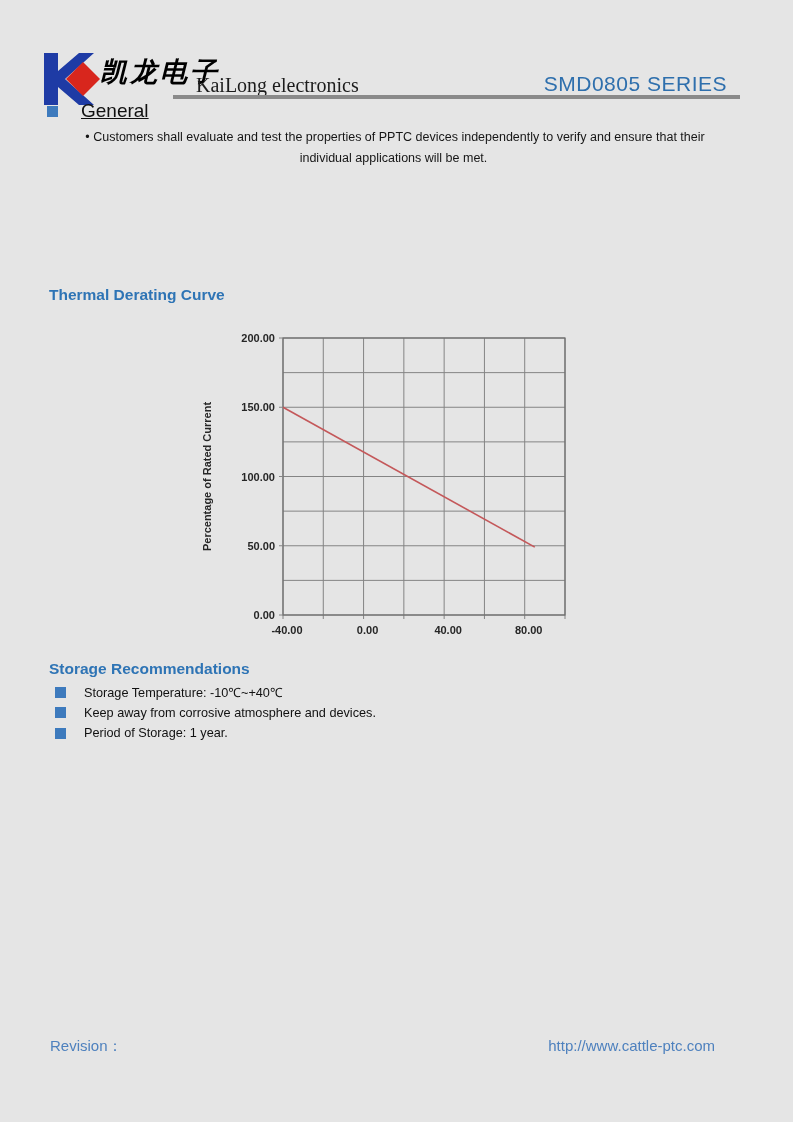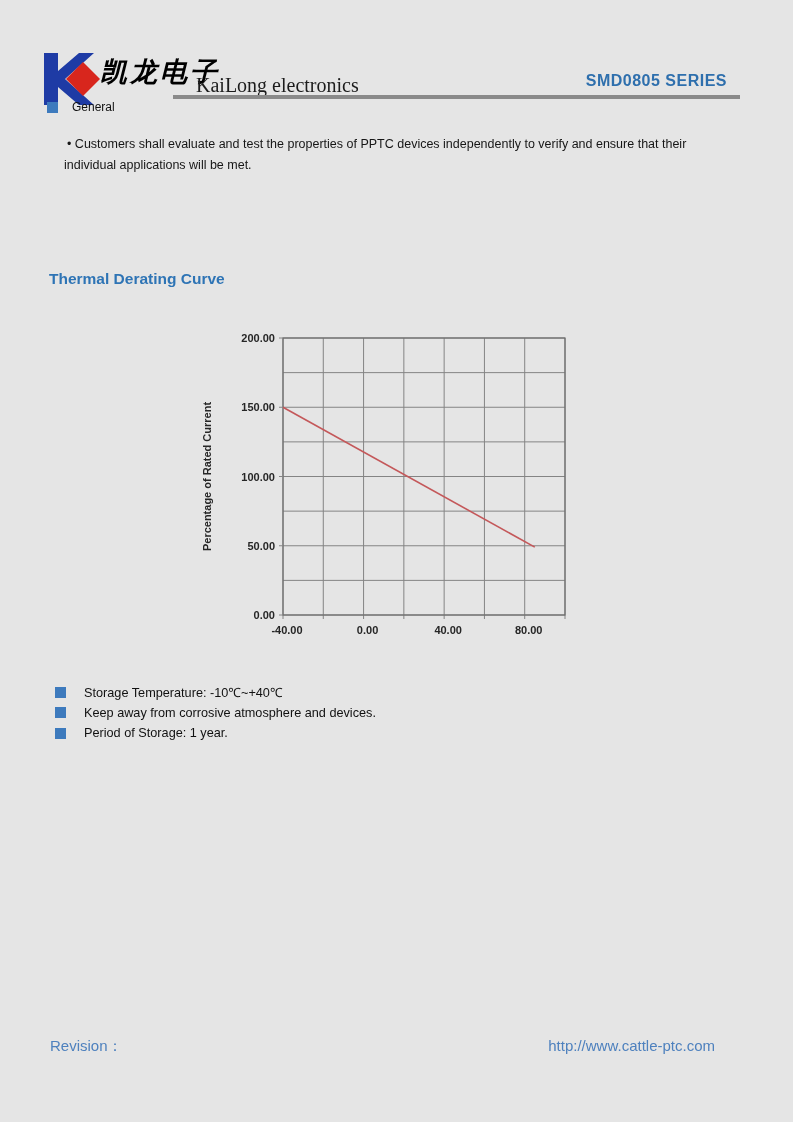--- a/index.html
+++ b/index.html
@@ -5,35 +5,35 @@
   html,body{margin:0;padding:0;background:#fff;}
   .page{position:relative;width:793px;height:1122px;background:#e5e5e5;overflow:hidden;
         font-family:"Liberation Sans",sans-serif;color:#161616;}
 
   
   .logo-svg{position:absolute;left:44px;top:53px;}
   .brand-cn{position:absolute;left:100px;top:54px;font-family:"DejaVu Serif",serif;
             font-weight:bold;font-size:27px;letter-spacing:3px;color:#000;font-style:italic;}
   .brand-en{position:absolute;left:196px;top:74px;font-family:"Liberation Serif",serif;
             font-size:20px;color:#1c1c1c;}
-  .series-title{position:absolute;right:66px;top:72px;font-size:16px;font-weight:bold;
+  .series-title{position:absolute;right:66px;top:72px;font-size:21px;font-weight:normal;
             color:#2e6fad;letter-spacing:0.5px;}
   .header-rule{position:absolute;left:173px;top:95px;width:567px;height:4px;background:#8a8a8a;}
 
   
   .general-row{position:absolute;left:47px;top:100px;display:flex;align-items:center;}
   .sq{width:11px;height:11px;background:#3d7abd;display:inline-block;flex:0 0 auto;}
-  .general-label{margin-left:14px;font-size:12px;color:#111;}
+  .general-label{margin-left:23px;font-size:19px;color:#111;text-decoration:underline;}
   .paras{position:absolute;left:49px;top:119px;width:689px;font-size:12.5px;
          line-height:20.7px;color:#161616;}
-  .para{margin:15px;text-indent:3px;}
+  .para{margin:8px;text-indent:3px;text-align:center;}
 
   
   .sec-heading{position:absolute;left:49px;font-size:15.5px;font-weight:bold;color:#2e74b5;}
-  .h-thermal{top:270px;}
+  .h-thermal{top:286px;}
   .h-storage{top:660px;}
 
   
   .chart-wrap{position:absolute;left:195px;top:330px;width:400px;height:330px;}
   .chart-wrap svg text{font-family:"Liberation Sans",sans-serif;}
   .tick-label{font-size:11px;font-weight:bold;fill:#262626;}
   .axis-title{font-size:11px;font-weight:bold;fill:#262626;}
 
   
   .storage-list{position:absolute;left:55px;top:682px;}
@@ -110,20 +110,21 @@
         <text x="80" y="12" text-anchor="end" class="tick-label">200.00</text>
         <text x="92" y="304" text-anchor="middle" class="tick-label">-40.00</text>
         <text x="172.57142857142856" y="304" text-anchor="middle" class="tick-label">0.00</text>
         <text x="253.14285714285714" y="304" text-anchor="middle" class="tick-label">40.00</text>
         <text x="333.71428571428567" y="304" text-anchor="middle" class="tick-label">80.00</text>
         <polyline points="88,77.25 339.78571428571433,217.135" fill="none" stroke="#c4585a" stroke-width="1.6"></polyline>
         <text x="0" y="0" text-anchor="middle" class="axis-title" transform="translate(16,146.5) rotate(-90)">Percentage of Rated Current</text>
       </svg>
   </div>
 
+  <div class="sec-heading h-storage">Storage Recommendations</div>
   <div class="storage-list">
     <div class="storage-item">
       <span class="sq"></span>
       <span class="storage-text">Storage Temperature: -10℃~+40℃</span>
     </div>
     <div class="storage-item">
       <span class="sq"></span>
       <span class="storage-text">Keep away from corrosive atmosphere and devices.</span>
     </div>
     <div class="storage-item">

